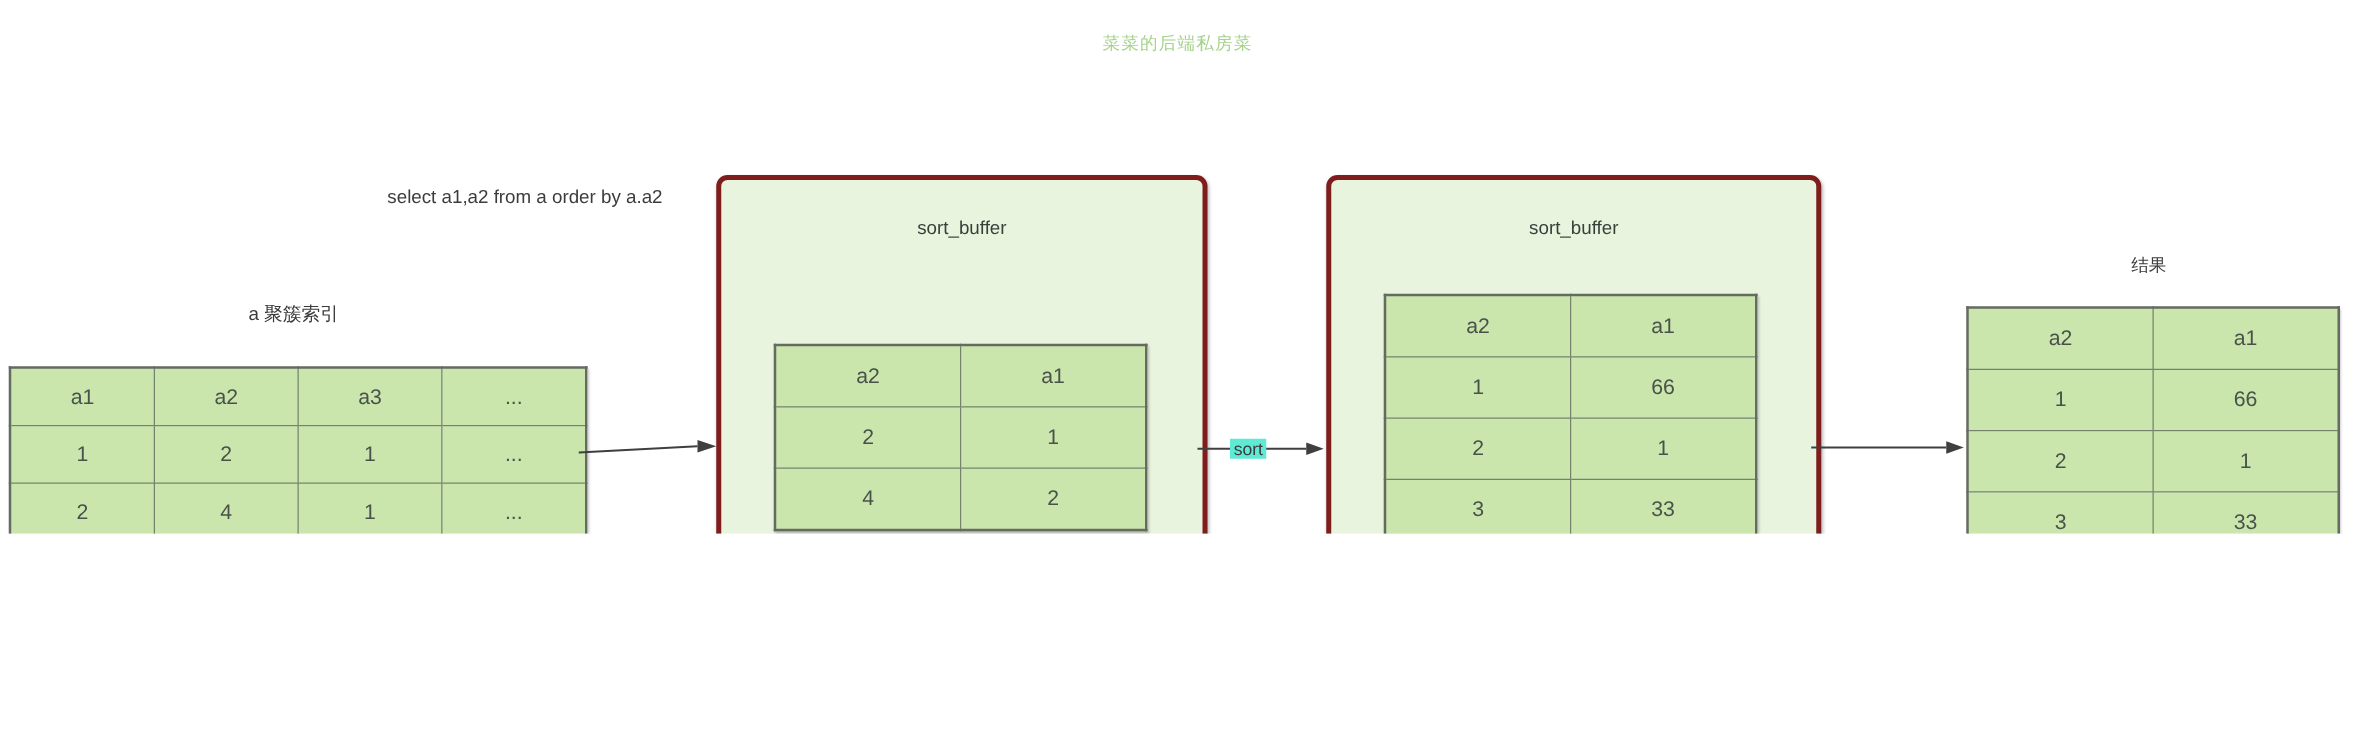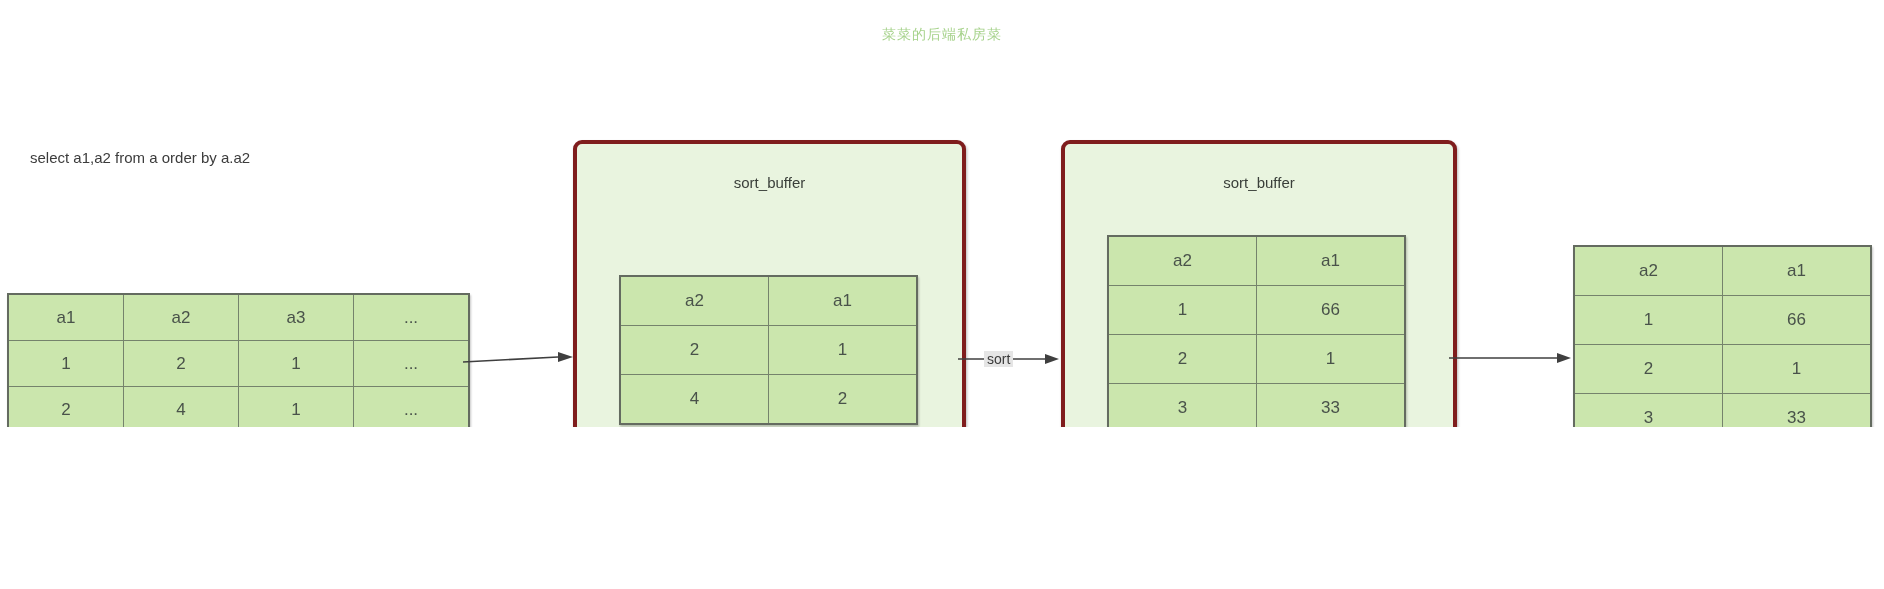--- a/index.html
+++ b/index.html
@@ -16,21 +16,21 @@
     left:0; top:26px; width:100%; text-align:center;
     font-size:14px; color:#a7d38c; letter-spacing:1px;
   }
   
   .wm-bottom {
     left:1698px; top:582px; font-size:17px; color:#d6d6d6; letter-spacing:4px;
   }
 
   
   .query {
-    left:30px; top:147px; width:500px; text-align:left;
+    left:30px; top:147px; width:500px; text-align:right;
     font-size:15px; line-height:22px; color:#3c3c3c;
   }
 
   
   .lbl { text-align:center; font-size:15px; color:#3a3a3a; }
 
   
   .bigbox {
     background:#e9f4df; border:4px solid #7f1d1d; border-radius:9px;
     box-shadow:1px 2px 3px rgba(0,0,0,0.28);
@@ -52,38 +52,39 @@
   }
   table.grid-left td  { width:114px; height:45px; }
   table.grid-2 td     { width:147px; height:48px; }
 
   
   .dots { display:flex; gap:13px; }
   .dots .dot { width:9px; height:9px; border-radius:50%; background:#3f3f3f; }
 
   
   .sort-label {
-    background:#e5e5e5; padding:0 3px; font-size:14px; color:#3b3b3b; line-height:16px;
+    background:#5eead4; padding:0 3px; font-size:14px; color:#3b3b3b; line-height:16px;
   }
 
   svg.arrow { overflow:visible; }
   svg.arrow line { stroke:#3f3f3f; stroke-width:1.6; }
   svg.arrow polygon { fill:#3f3f3f; }
 </style>
 </head>
 <body>
 
 <div class="canvas">
 
   <div class="abs wm-top">菜菜的后端私房菜</div>
 
   <div class="abs query">
     <div>select a1,a2 from a order by a.a2</div>
   </div>
 
+  <div class="abs lbl" style="left:7px; top:242px; width:456px;">a 聚簇索引</div>
 
   <table class="abs grid grid-left" style="left:7px; top:293px;">
     <tbody>
         <tr>
       <td>a1</td>
       <td>a2</td>
       <td>a3</td>
       <td>...</td>
     </tr>
     <tr>
@@ -178,20 +179,21 @@
     <span class="dot"></span>
     <span class="dot"></span>
     <span class="dot"></span>
   </div>
 
   <svg class="abs arrow" style="left:1449px; top:349px;" width="124" height="18">
     <line x1="0" y1="9" x2="108" y2="9"></line>
     <polygon points="108,4 122,9 108,14"></polygon>
   </svg>
 
+  <div class="abs lbl" style="left:1573px; top:204px; width:292px; font-size:14px;">结果</div>
 
   <table class="abs grid grid-2" style="left:1573px; top:245px;">
     <tbody>
         <tr>
       <td>a2</td>
       <td>a1</td>
     </tr>
     <tr>
       <td>1</td>
       <td>66</td>

